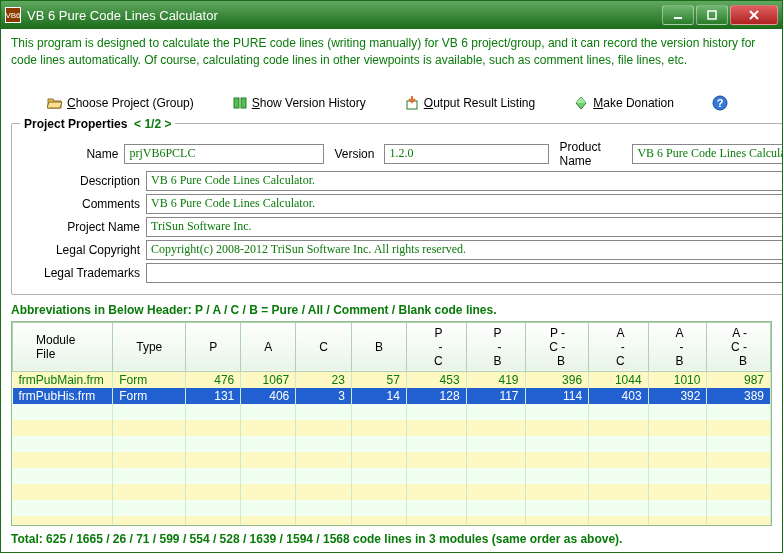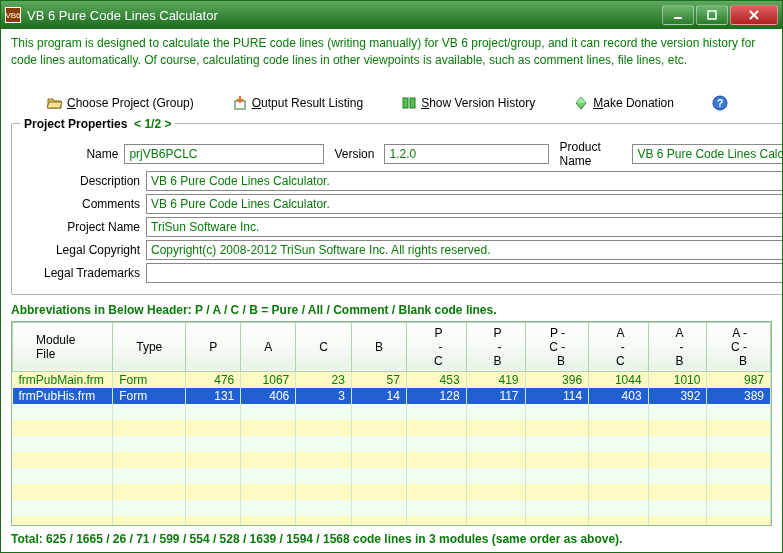--- a/index.html
+++ b/index.html
@@ -17,21 +17,21 @@
 .intro { color: #0a7a0a; line-height: 1.4; margin-bottom: 22px; }
 .toolbar { display: flex; align-items: center; gap: 18px; padding: 4px 0 6px 16px; color: #000; }
 .tbitem { display: flex; align-items: center; gap: 4px; cursor: pointer; padding-left: 20px; }
 .tbitem .lbl u { text-decoration: underline; }
 .tbicon { width: 16px; height: 16px; display: flex; align-items: center; justify-content: center; font-size: 13px; }
 fieldset.props { border: 1px solid #b0b0b0; border-radius: 2px; padding: 6px 8px 8px 8px; margin-bottom: 6px; }
 fieldset.props legend { padding: 0 4px; font-weight: bold; color: #000; }
 .legend-nav { color: #0a7a0a; font-weight: bold; }
 .proprow { display: flex; align-items: center; margin: 3px 0; gap: 6px; }
 .proplabel { width: 120px; text-align: right; color: #000; }
-.propinput { flex: 1; border: 1px solid #888; padding: 2px 4px; height: 20px; color: #0a7a0a; background: #fff; font-family: Liberation Sans, sans-serif; font-size: 12px; }
+.propinput { flex: 1; border: 1px solid #888; padding: 2px 4px; height: 20px; color: #0a7a0a; background: #fff; font-family: Liberation Serif, serif; font-size: 12px; }
 .propinput.short { flex: 0 0 200px; }
 .propinput.ver { flex: 0 0 58px; }
 .verlabel { padding: 0 4px; }
 .abbrev { color: #0a7a0a; font-weight: bold; margin: 2px 0 4px 0; }
 .grid { flex: 1; border: 1px solid #8fbf8f; overflow: auto; background: #f0fff0; }
 table { border-collapse: collapse; width: 100%; font-size: 12px; }
 th { background: linear-gradient(to bottom,#fff,#e8f4e8); border: 1px solid #b0d0b0; padding: 3px 23px; text-align: left; font-weight: normal; color: #000; height: 20px; }
 th.num { text-align: right; }
 td { border-right: 1px solid #d0e8d0; padding: 1px 6px; height: 16px; color: #0a7a0a; }
 td.num { text-align: right; }
@@ -77,34 +77,34 @@
             <svg width="16" height="16">
               <path d="M1 4 h5 l1 2 h7 v7 h-13 z" fill="#e8c060" stroke="#8a6a20"></path>
               <path d="M2 7 h13 l-2 6 h-13 z" fill="#f8e090" stroke="#8a6a20"></path>
             </svg>
           </span>
         <span class="lbl"><u>C</u><span>hoose Project (Group)</span></span>
       </div>
       <div class="tbitem">
         <span class="tbicon">
             <svg width="16" height="16">
+              <rect x="2" y="3" width="5" height="10" fill="#50c050" stroke="#2a7a2a"></rect>
+              <rect x="9" y="3" width="5" height="10" fill="#50c050" stroke="#2a7a2a"></rect>
+            </svg>
+          </span>
+        <span class="lbl"><u>S</u><span>how Version History</span></span>
+      </div>
+      <div class="tbitem">
+        <span class="tbicon">
+            <svg width="16" height="16">
               <rect x="3" y="6" width="10" height="8" fill="#fff" stroke="#2a7a2a"></rect>
               <path d="M8 1 v6 M5 4 l3 3 l3 -3" fill="none" stroke="#e07030" stroke-width="2"></path>
             </svg>
           </span>
         <span class="lbl"><u>O</u><span>utput Result Listing</span></span>
-      </div>
-      <div class="tbitem">
-        <span class="tbicon">
-            <svg width="16" height="16">
-              <rect x="2" y="3" width="5" height="10" fill="#50c050" stroke="#2a7a2a"></rect>
-              <rect x="9" y="3" width="5" height="10" fill="#50c050" stroke="#2a7a2a"></rect>
-            </svg>
-          </span>
-        <span class="lbl"><u>S</u><span>how Version History</span></span>
       </div>
       <div class="tbitem">
         <span class="tbicon">
             <svg width="16" height="16">
               <path d="M8 2 l5 6 l-5 6 l-5 -6 z" fill="#70d070" stroke="#2a7a2a"></path>
               <path d="M8 2 l-5 6 h10 z" fill="#a0e8a0"></path>
             </svg>
           </span>
         <span class="lbl"><u>M</u><span>ake Donation</span></span>
       </div>

